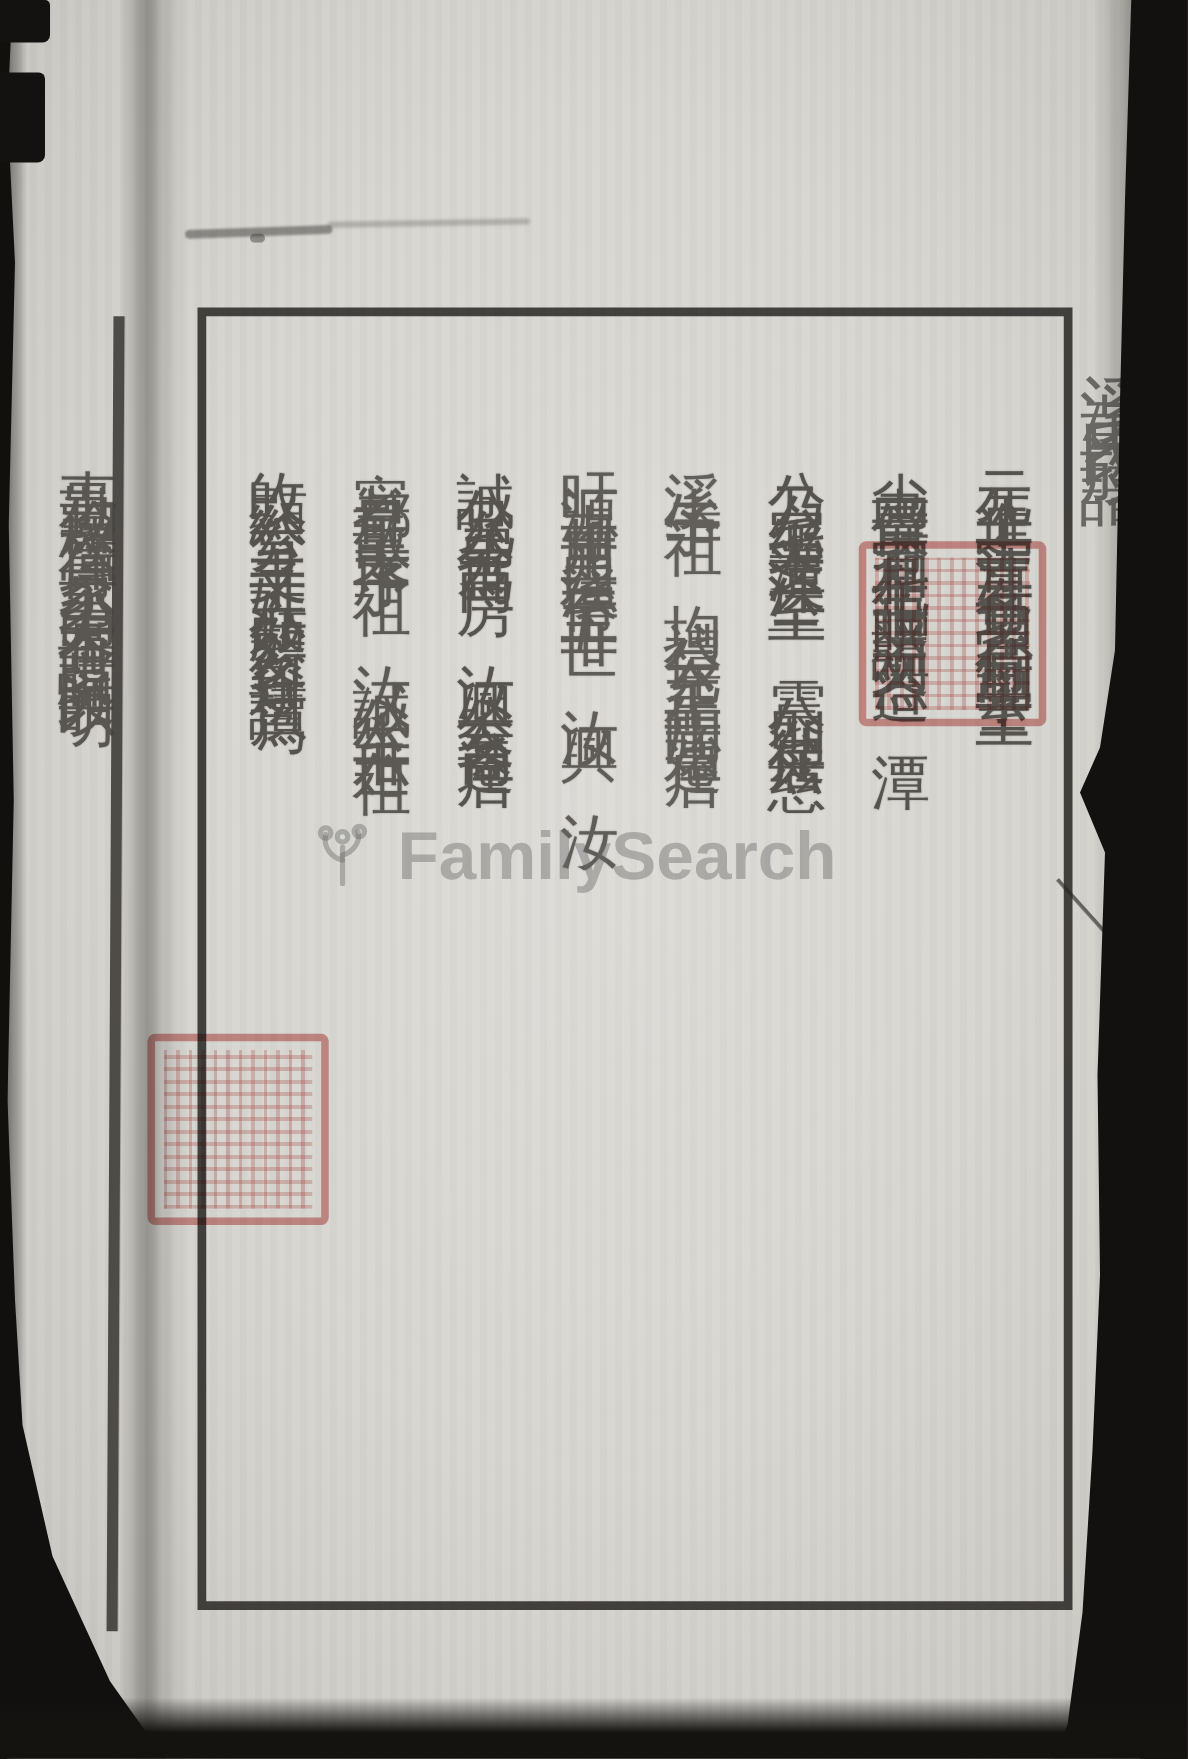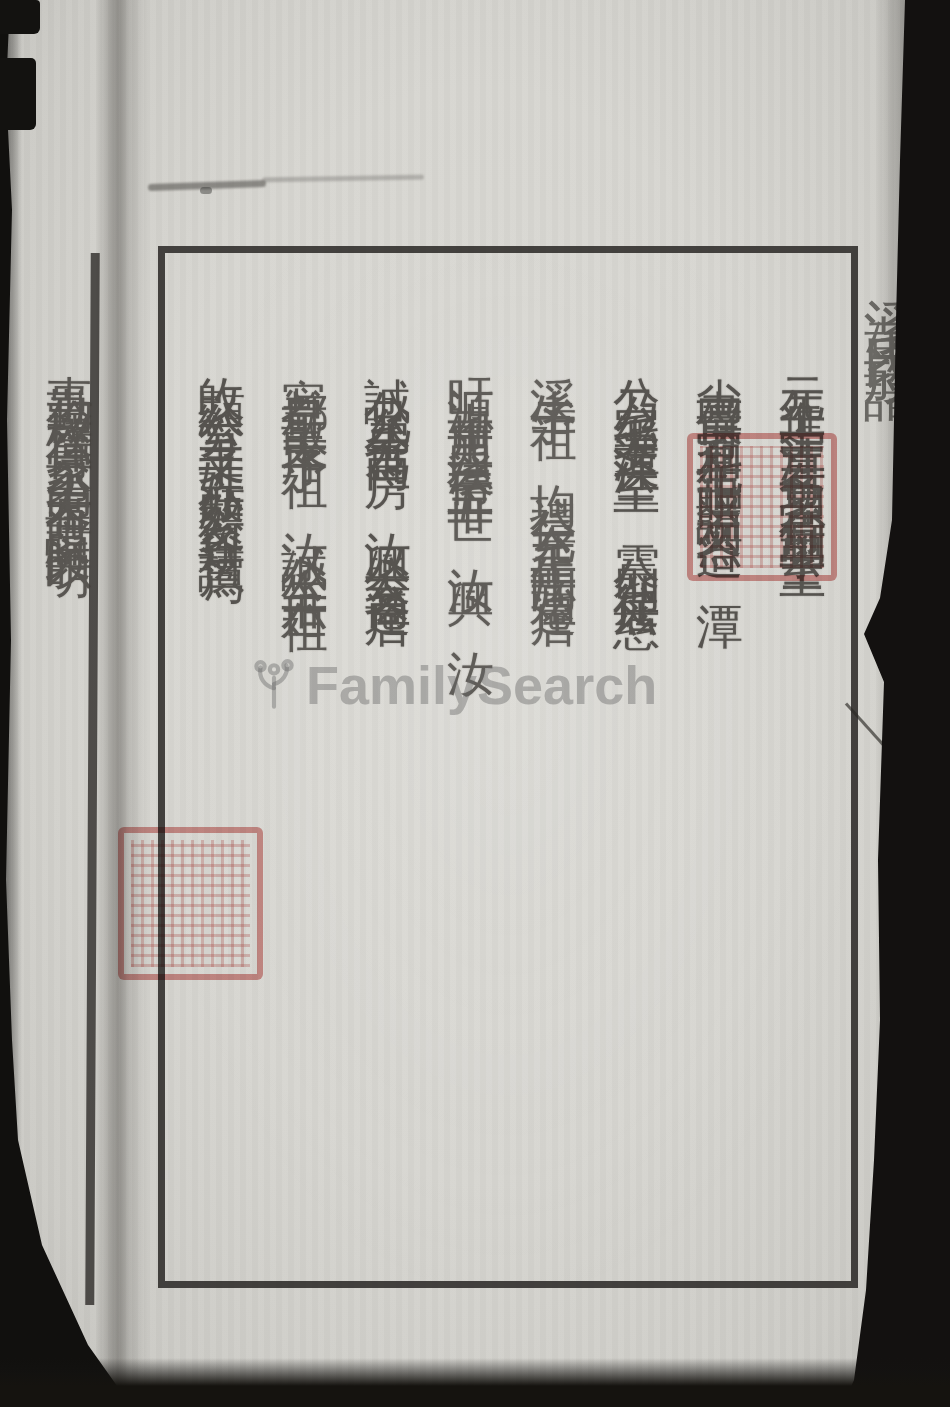--- a/index.html
+++ b/index.html
@@ -76,21 +76,21 @@
       repeating-linear-gradient(0deg,  rgba(201,90,86,.30) 0 3px, rgba(201,90,86,0) 3px 10px),
       repeating-linear-gradient(90deg, rgba(201,90,86,.30) 0 3px, rgba(201,90,86,0) 3px 10px);
     background-origin:content-box; background-clip:content-box; padding:7px;
     filter:blur(.45px); box-sizing:border-box;
   }
   .seal-top  { left:687px; top:433px; width:150px; height:148px; }
   .seal-left { left:118px; top:827px; width:145px; height:153px; }
   
   .watermark {
     position:absolute; left:246px; top:648px; height:74px; z-index:7;
-    display:flex; align-items:center; gap:4px;
+    display:flex; align-items:center; gap:16px;
     color:rgba(102,102,102,.42);
     font-family:"Liberation Sans","DejaVu Sans",sans-serif;
     font-size:54px; font-weight:bold; letter-spacing:0;
   }
   .watermark svg { display:block; }
   
   .smudge { position:absolute; z-index:5; border-radius:5px; }
   .s1 { left:148px; top:182px; width:118px; height:7px; background:rgba(62,60,56,.5);  filter:blur(1px);   transform:rotate(-2deg); }
   .s2 { left:262px; top:176px; width:162px; height:5px; background:rgba(92,90,86,.32); filter:blur(1.2px); transform:rotate(-1deg); }
   .s3 { left:200px; top:187px; width:12px;  height:7px; background:rgba(52,50,48,.45); filter:blur(.6px); }

